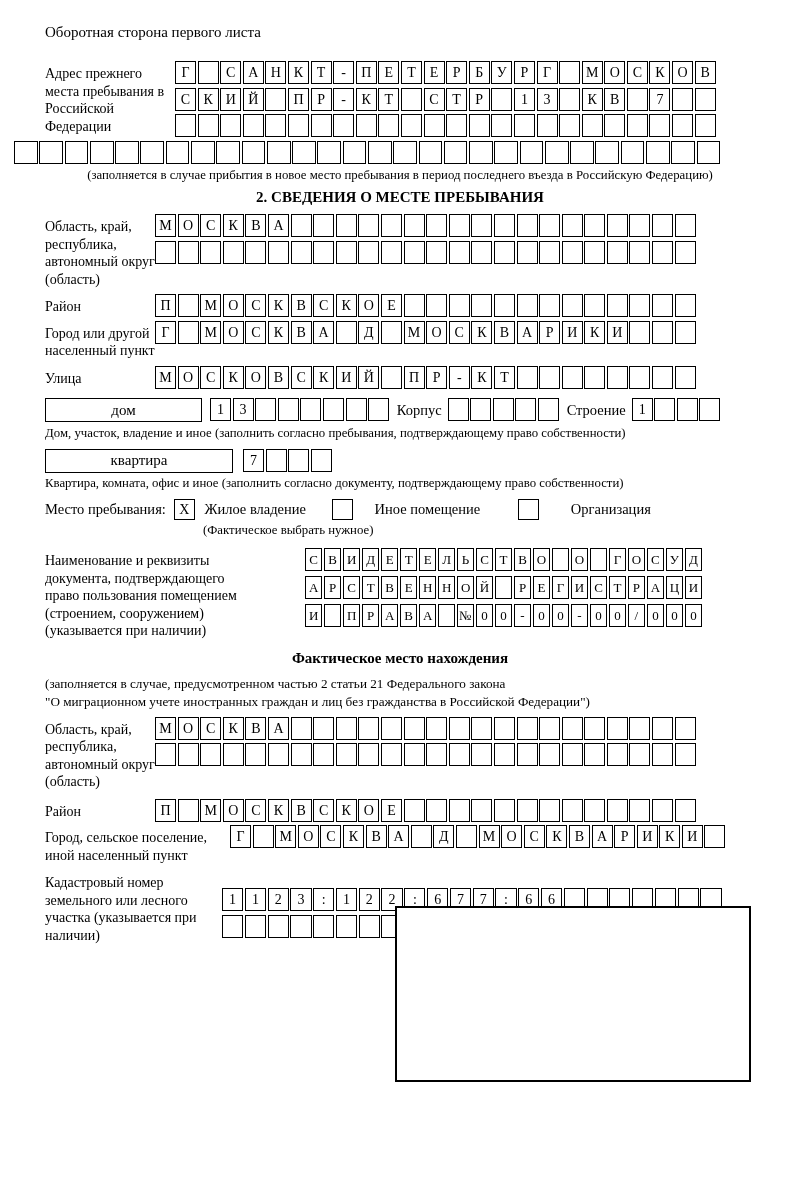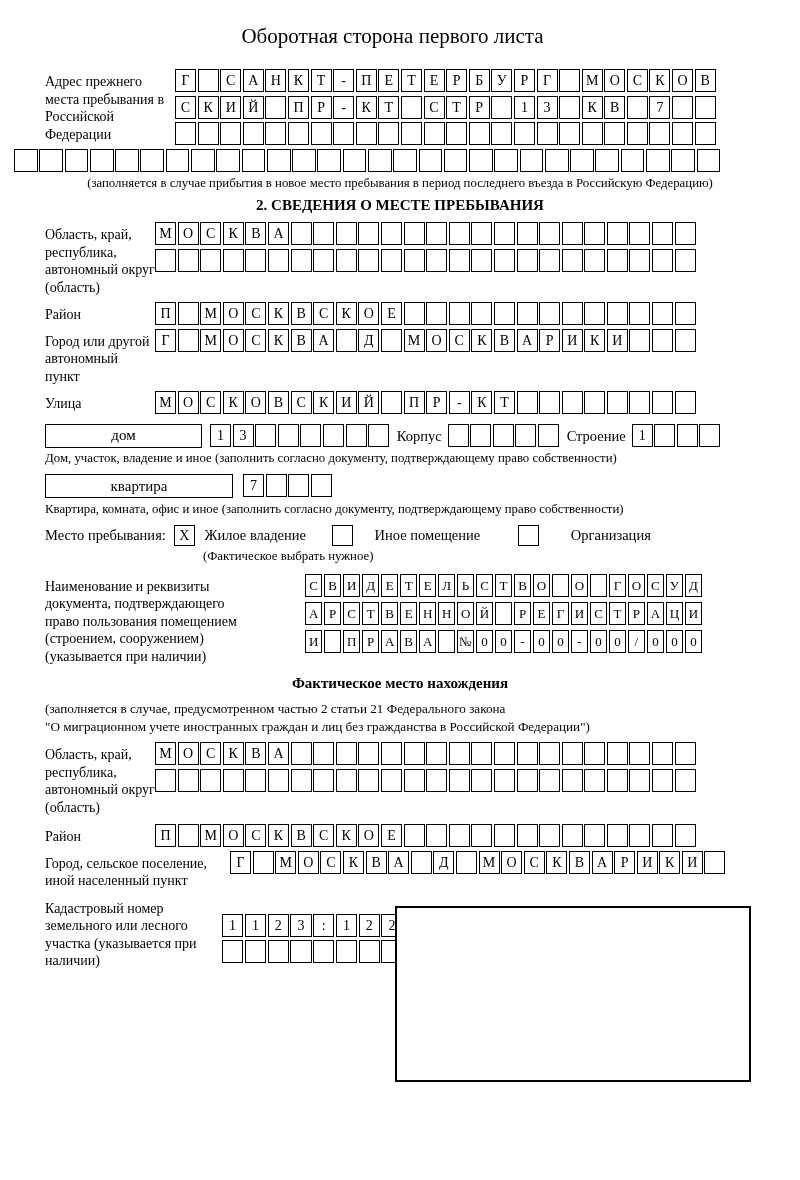--- a/index.html
+++ b/index.html
@@ -1,18 +1,18 @@
 <!DOCTYPE html>
 <html><head>
 <meta charset="utf-8">
 <style>
   html,body{margin:0;padding:0;background:#fff;color:#000;font-family:"Liberation Serif","DejaVu Serif",serif;}
   .page{position:relative;width:800px;height:1180px;overflow:hidden;background:#fff;padding:0;box-sizing:border-box;}
   .inner{padding:8px 45px 0 45px;}
-  .note{text-align:center;font-size:21px;padding:16px 15px 20px 0;}
+  .note{text-align:left;font-size:15px;padding:16px 15px 20px 0;}
   .flexrow{display:flex;align-items:flex-start;}
   .lbl{font-size:14px;line-height:17.5px;padding-top:4px;box-sizing:border-box;}
   .w130{width:130px;}
   .w110{width:110px;}
   .w185{width:185px;font-size:14px;}
   .w260{width:260px;padding-right:62px;}
   .w177{width:177px;}
   .rows{flex:1;}
   .boxrow{display:flex;margin-bottom:3.5px;}
   .cell{display:inline-block;width:19px;height:21px;border:1.6px solid #000;margin-right:1.6px;text-align:center;font-size:14px;line-height:21px;flex:none;background:#fff;}
@@ -247,21 +247,21 @@
             <span class="cell"></span>
             <span class="cell"></span>
             <span class="cell"></span>
             <span class="cell"></span>
             <span class="cell"></span>
           </div>
       </div>
     </div>
 
     <div class="flexrow">
-      <div class="lbl w110">Город или другой автономный пункт</div>
+      <div class="lbl w110">Город или другой населенный пункт</div>
       <div class="rows">
         <div class="boxrow">
             <span class="cell">Г</span>
             <span class="cell"></span>
             <span class="cell">М</span>
             <span class="cell">О</span>
             <span class="cell">С</span>
             <span class="cell">К</span>
             <span class="cell">В</span>
             <span class="cell">А</span>
@@ -338,21 +338,21 @@
           <span class="cell"></span>
         </div>
       <div class="inline-lbl">Строение</div>
       <div class="boxrow">
           <span class="cell">1</span>
           <span class="cell"></span>
           <span class="cell"></span>
           <span class="cell"></span>
         </div>
     </div>
-    <div class="caption">Дом, участок, владение и иное (заполнить согласно документу, подтверждающему право собственности)</div>
+    <div class="caption">Дом, участок, владение и иное (заполнить согласно пребывания, подтверждающему право собственности)</div>
 
     <div class="flexrow mt8">
       <div class="namedbox kv-box">квартира</div>
       <div class="boxrow">
           <span class="cell">7</span>
           <span class="cell"></span>
           <span class="cell"></span>
           <span class="cell"></span>
         </div>
     </div>

